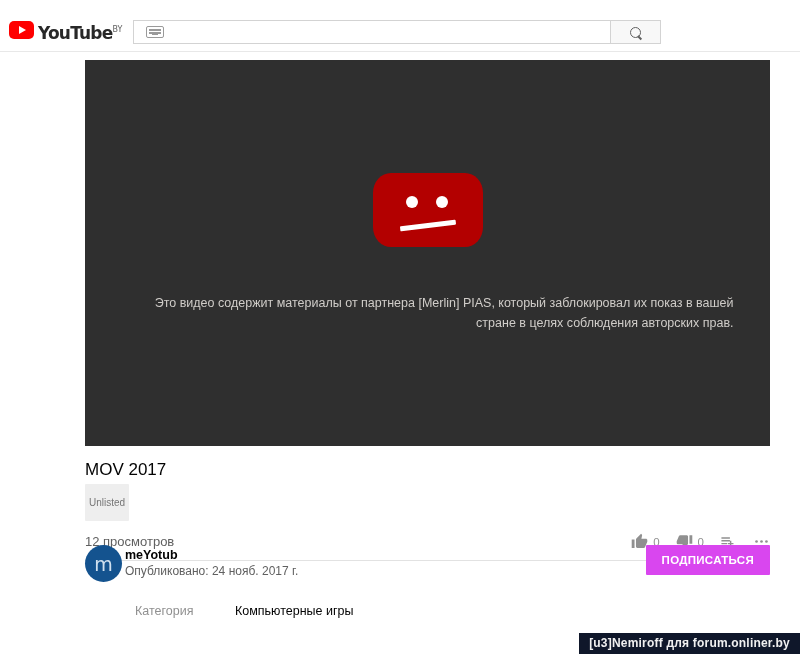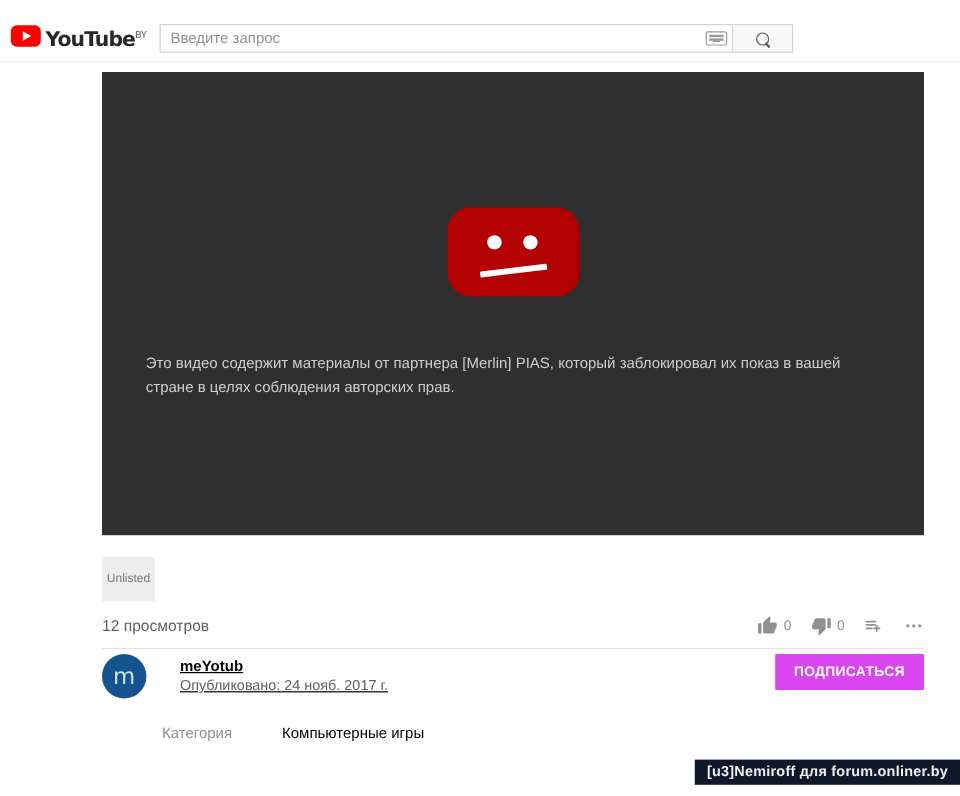--- a/index.html
+++ b/index.html
@@ -177,21 +177,21 @@
   .mouth {
     position: absolute;
     left: 27px; top: 50px;
     width: 56px; height: 5px;
     background: #ffffff;
     transform: rotate(-7deg);
     border-radius: 1px;
   }
   .player-msg {
     width: 612px;
-    text-align: left;
+    text-align: right;
     color: #d0cdc9;
     font-size: 12.5px;
     line-height: 20px;
   }
 
   
   .meta {
     position: absolute;
     left: 85px; top: 460px;
     width: 685px;
@@ -256,23 +256,22 @@
     background: #14538f;
     color: #cfe0ef;
     font-size: 19px;
     display: flex;
     align-items: center;
     justify-content: center;
     flex: 0 0 auto;
     font-family: "DejaVu Sans", sans-serif;
   }
   .channel-text {
-    margin-left: 28px;
+    margin-left: 3px;
     padding-top: 2px;
-    text-decoration: underline;
   }
   .channel-name {
     font-size: 12.5px;
     font-weight: bold;
     color: #030303;
     line-height: 16px;
   }
   .published {
     font-size: 12px;
     color: #606060;
@@ -327,21 +326,20 @@
 
 <div class="header">
 
   <div class="logo-block">
     <div class="logo-play"></div>
     <div class="logo-word"><span>YouTube</span><span class="logo-cc">BY</span></div>
   </div>
 
   <div class="search-wrap">
     <div class="search-box">
-      <input class="search-input" type="text" placeholder="Введите запрос" style="">
       <span class="kbd-icon"></span>
     </div>
     <div class="search-btn">
       <span class="mag"></span>
     </div>
   </div>
 
 </div>
 
 <div class="player">
@@ -351,20 +349,21 @@
     <span class="eye right"></span>
     <span class="mouth"></span>
   </div>
 
   <div class="player-msg">Это видео содержит материалы от партнера [Merlin] PIAS, который заблокировал их показ в вашей стране в целях соблюдения авторских прав.</div>
 
 </div>
 
 <div class="meta">
 
+  <h1 class="video-title">MOV 2017</h1>
   <div><span class="badge">Unlisted</span></div>
 
   <div class="stats-row">
     <div class="views">12 просмотров</div>
 
     <div class="actions">
 
       <div class="action">
         <svg class="ic" width="17" height="17" viewBox="0 0 24 24">
           <path fill="#909090" d="M1 21h4V9H1v12zm22-11c0-1.1-.9-2-2-2h-6.31l.95-4.57.03-.32c0-.41-.17-.79-.44-1.06L14.17 1 7.59 7.59C7.22 7.95 7 8.45 7 9v10c0 1.1.9 2 2 2h9c.83 0 1.54-.5 1.84-1.22l3.02-7.05c.09-.23.14-.47.14-.73v-2z"></path>

